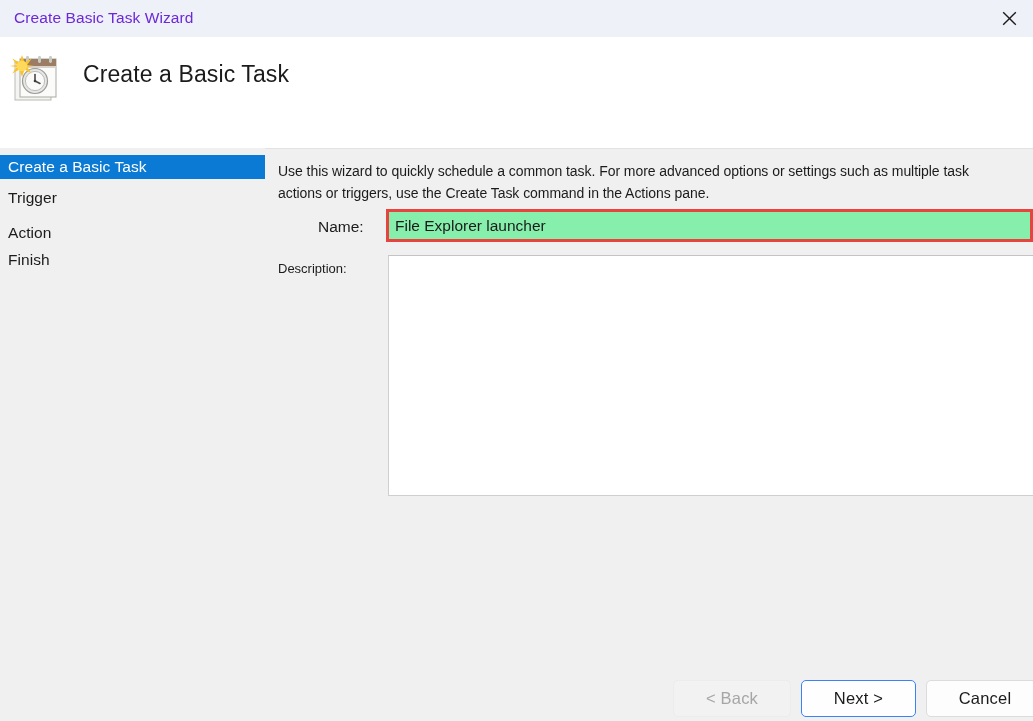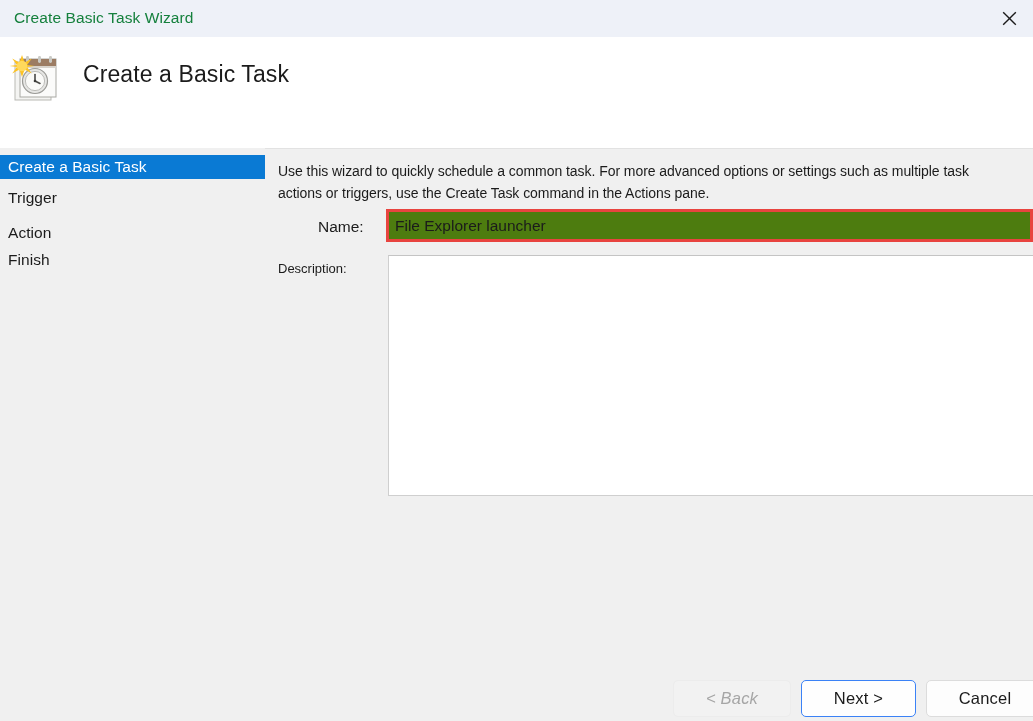--- a/index.html
+++ b/index.html
@@ -31,21 +31,21 @@
     height: 37px;
     background: #eef1f8;
     display: flex;
     align-items: center;
   }
   #titlebar-text {
     position: absolute;
     left: 14px;
     top: 9px;
     font-size: 15.5px;
-    color: #15803d;
+    color: #6d28d9;
     letter-spacing: 0.1px;
     white-space: nowrap;
   }
   #close-button {
     position: absolute;
     right: 0; top: 0;
     width: 47px;
     height: 37px;
     display: flex;
     align-items: center;
@@ -156,21 +156,21 @@
   }
   #name-input {
     display: block;
     width: 100%;
     height: 100%;
     border: 0;
     outline: none;
     padding: 0 0 0 6px;
     margin: 0;
     box-sizing: border-box;
-    background: #4d7c0f;
+    background: #86efac;
     font-family: "Liberation Sans", sans-serif;
     font-size: 15.5px;
     color: #1b1b1b;
   }
 
   #description-label {
     position: absolute;
     left: 13px;
     top: 112px;
     font-size: 13px;
@@ -225,21 +225,20 @@
     color: #1b1b1b;
     cursor: default;
     padding: 0;
   }
   #back-button {
     left: 673px;
     width: 118px;
     background: #f2f2f2;
     border: 1px solid #ececec;
     color: #a6a6a6;
-    font-style: italic;
   }
   #next-button {
     left: 801px;
     width: 115px;
     background: #fefefe;
     border: 1px solid #3b82f6;
   }
   #cancel-button {
     left: 926px;
     width: 118px;

